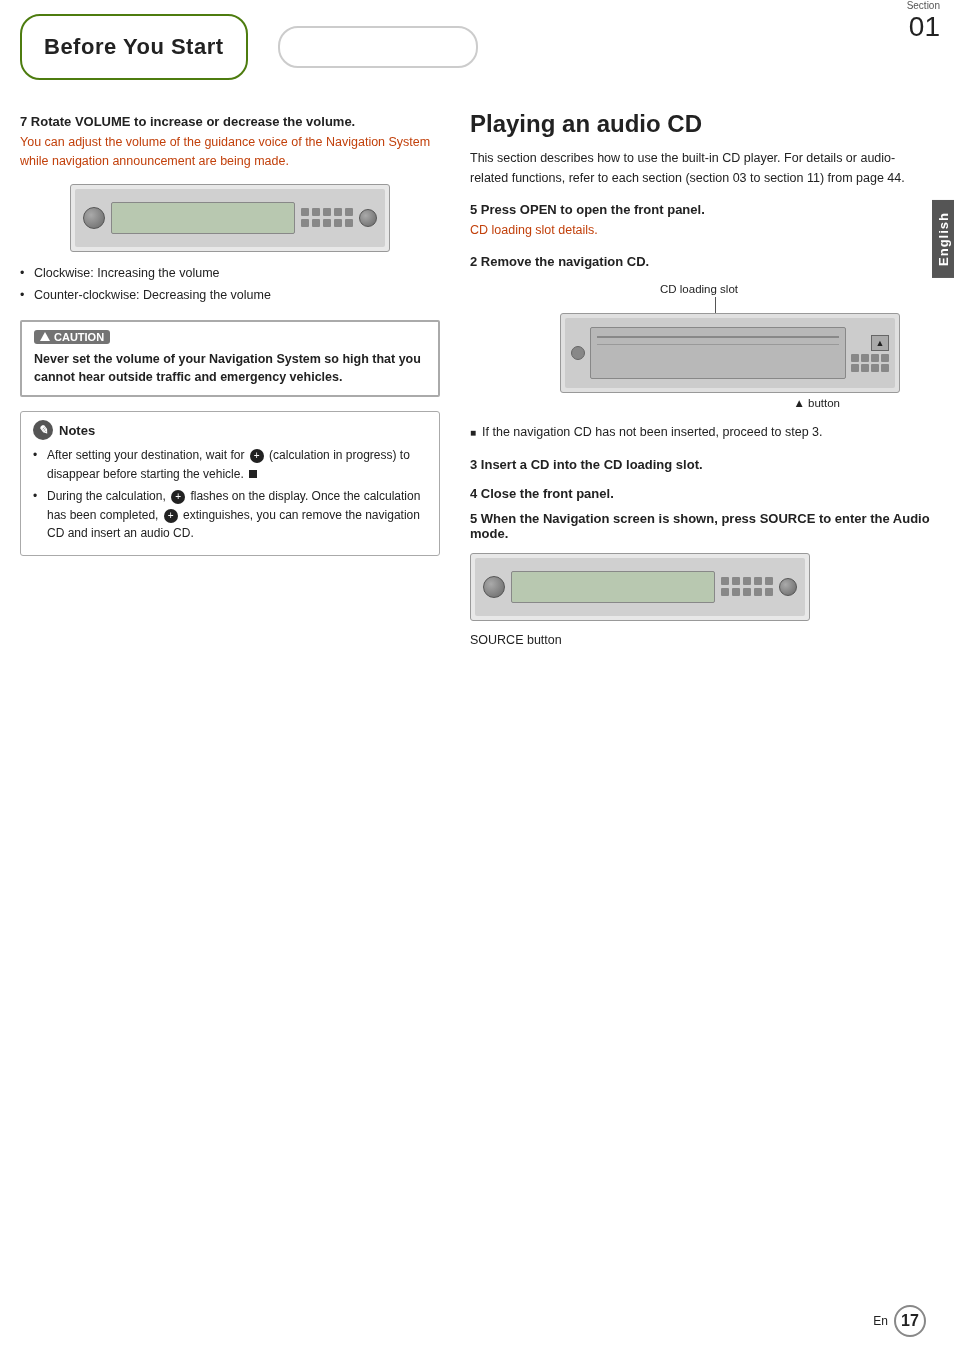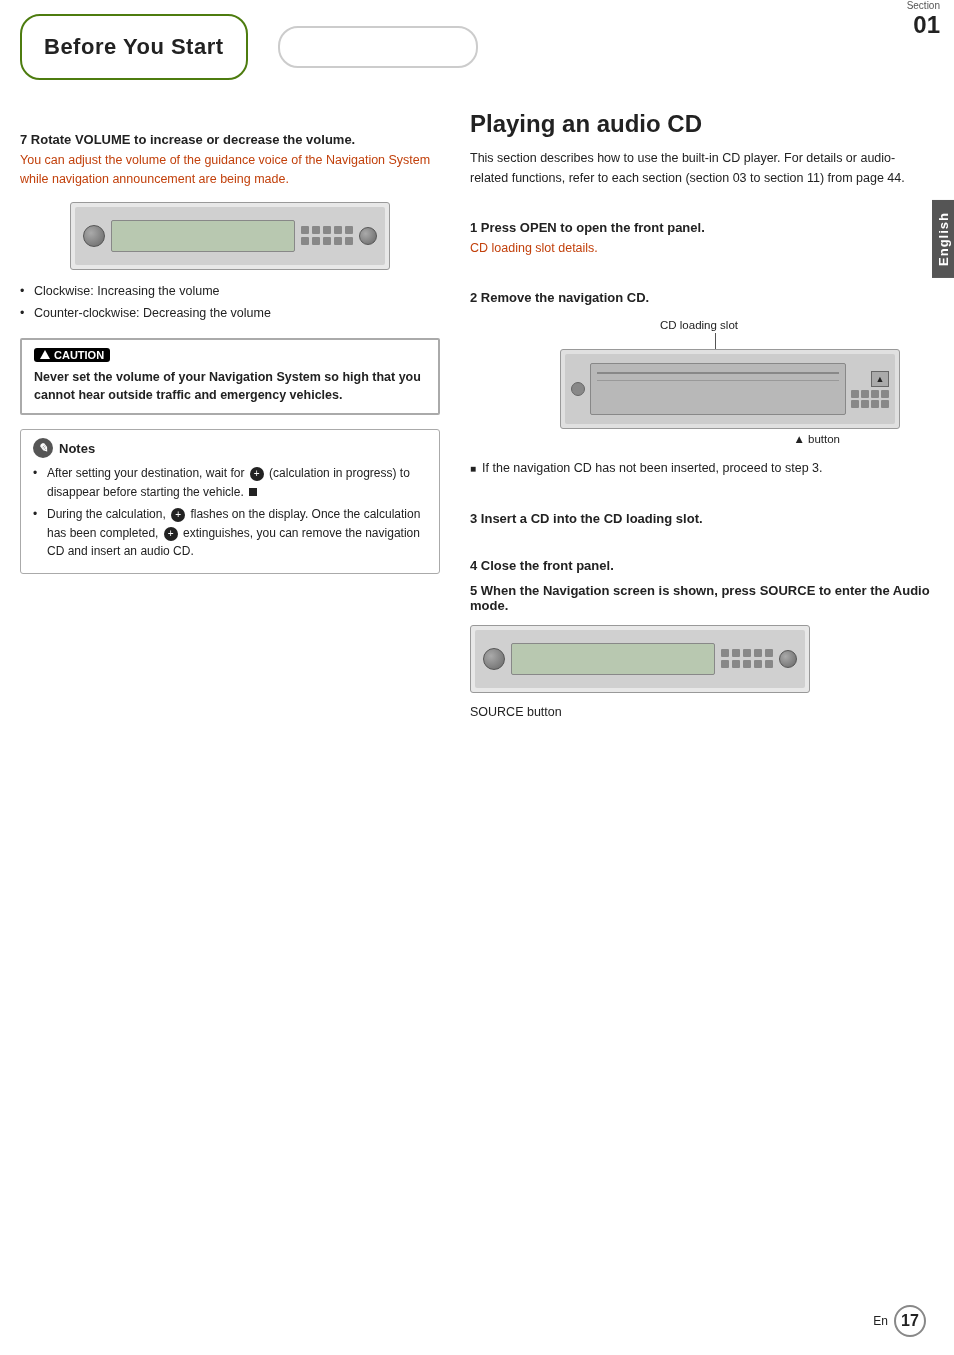--- a/index.html
+++ b/index.html
@@ -62,21 +62,21 @@
       align-items: center;
       justify-content: center;
       font-size: 16px;
       font-weight: bold;
     }
 
     
     .step-heading {
       font-weight: bold;
       margin-bottom: 4px;
-      margin-top: 32px;
+      margin-top: 14px;
       font-size: 13px;
     }
 
     
     .body-text {
       font-size: 12.5px;
       line-height: 1.55;
       margin-bottom: 8px;
       color: #c2410c;
     }
@@ -171,21 +171,21 @@
     }
     .caution-title {
       display: flex;
       align-items: center;
       font-weight: bold;
       font-size: 13px;
       margin-bottom: 6px;
       gap: 6px;
     }
     .caution-icon {
-      background: #000000;
+      background: #737373;
       color: #fff;
       font-size: 11px;
       font-weight: bold;
       border-radius: 3px;
       padding: 1px 6px;
       display: inline-flex;
       align-items: center;
       gap: 4px;
     }
     .caution-body {
@@ -333,22 +333,22 @@
       position: absolute;
       top: 0;
       right: 14px;
       text-align: right;
     }
     .top-section-word {
       font-size: 10px;
       color: #555;
     }
     .top-section-num {
-      font-size: 24px;
-      font-weight: bold;
+      font-size: 28px;
+      font-weight: normal;
     }
 
     .italic-text {
       font-style: italic;
     }
 
     .inline-icon {
       display: inline-block;
       width: 14px;
       height: 14px;
@@ -454,21 +454,21 @@
           During the calculation, <span class="inline-icon"></span> flashes on the display. Once the calculation has been completed, <span class="inline-icon"></span> extinguishes, you can remove the navigation CD and insert an audio CD.
         </li>
       </ul>
     </div>
   </div>
 
   <div class="right-col">
     <div class="section-heading">Playing an audio CD</div>
     <div class="right-body-text">This section describes how to use the built-in CD player. For details or audio-related functions, refer to each section (section 03 to section 11) from page 44.</div>
 
-    <div class="step-heading">1    Press OPEN to open the front panel.</div>
+    <div class="step-heading">5    Press OPEN to open the front panel.</div>
     <div class="body-text">CD loading slot details.</div>
 
     <div class="step-heading">2    Remove the navigation CD.</div>
 
     <div class="cd-device-wrapper">
 
       <div style="display:flex;align-items:flex-end;margin-bottom:2px;">
         <span style="font-size:11.5px;margin-left:100px;">CD loading slot</span>
       </div>
 

